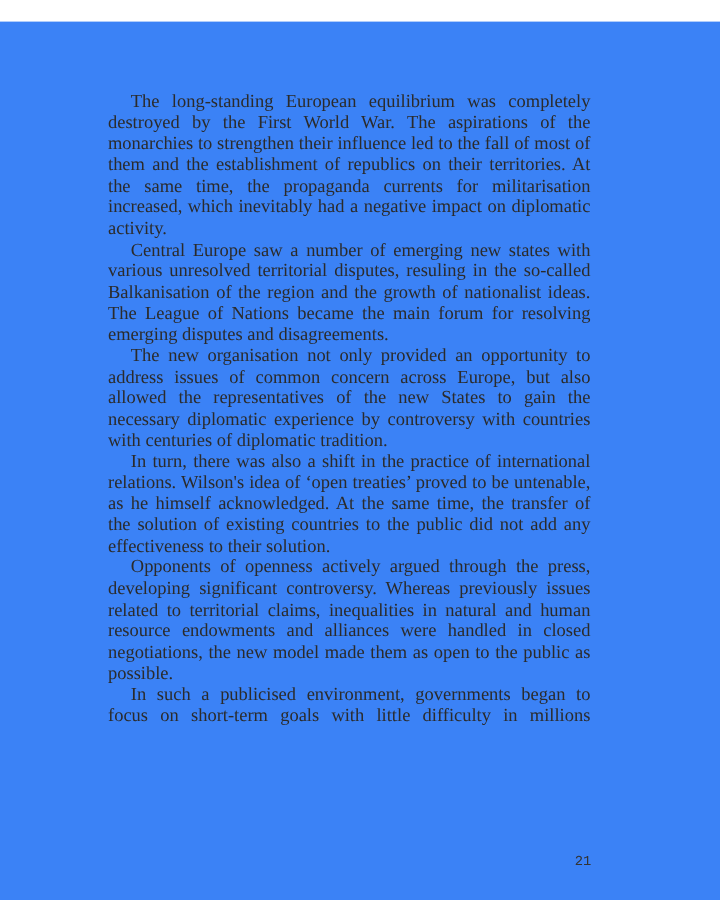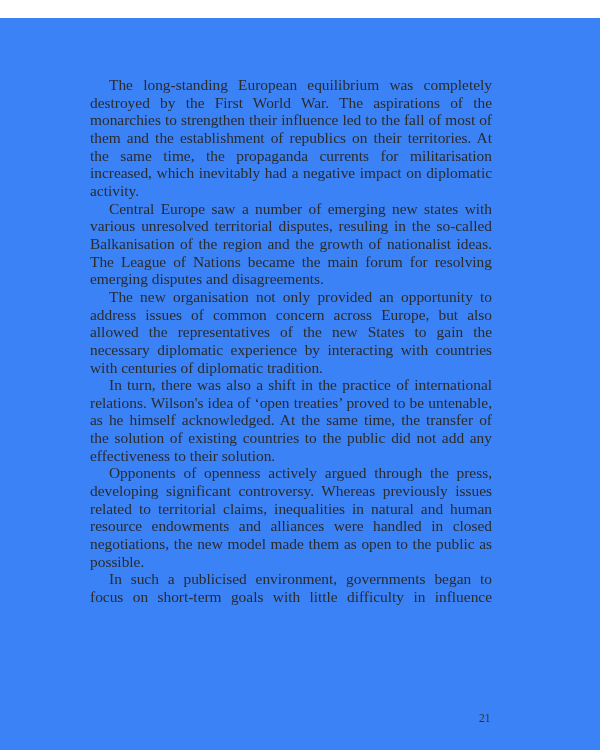--- a/index.html
+++ b/index.html
@@ -33,31 +33,31 @@
       hyphens: none;
     }
     .text-block p {
       margin: 0;
       text-indent: 19px;
     }
     .page-number {
       position: absolute;
       left: 479px;
       top: 694px;
-      font-family: Liberation Serif, serif;
+      font-family: Liberation Mono, monospace;
       font-size: 11.5px;
       color: #333333;
     }
   </style>
 </head>
 <body>
 
 <div class="page">
   <div class="text-block">
     <p>The long-standing European equilibrium was completely destroyed by the First World War. The aspirations of the monarchies to strengthen their influence led to the fall of most of them and the establishment of republics on their territories. At the same time, the propaganda currents for militarisation increased, which inevitably had a negative impact on diplomatic activity.</p>
     <p>Central Europe saw a number of emerging new states with various unresolved territorial disputes, resuling in the so-called Balkanisation of the region and the growth of nationalist ideas. The League of Nations became the main forum for resolving emerging disputes and disagreements.</p>
-    <p>The new organisation not only provided an opportunity to address issues of common concern across Europe, but also allowed the representatives of the new States to gain the necessary diplomatic experience by interacting with countries with centuries of diplomatic tradition.</p>
+    <p>The new organisation not only provided an opportunity to address issues of common concern across Europe, but also allowed the representatives of the new States to gain the necessary diplomatic experience by controversy with countries with centuries of diplomatic tradition.</p>
     <p>In turn, there was also a shift in the practice of international relations. Wilson's idea of ‘open treaties’ proved to be untenable, as he himself acknowledged. At the same time, the transfer of the solution of existing countries to the public did not add any effectiveness to their solution.</p>
     <p>Opponents of openness actively argued through the press, developing significant controversy. Whereas previously issues related to territorial claims, inequalities in natural and human resource endowments and alliances were handled in closed negotiations, the new model made them as open to the public as possible.</p>
-    <p style="text-align-last: justify;">In such a publicised environment, governments began to focus on short-term goals with little difficulty in influence</p>
+    <p style="text-align-last: justify;">In such a publicised environment, governments began to focus on short-term goals with little difficulty in millions</p>
   </div>
   <div class="page-number">21</div>
 </div>
 
 </body></html>

